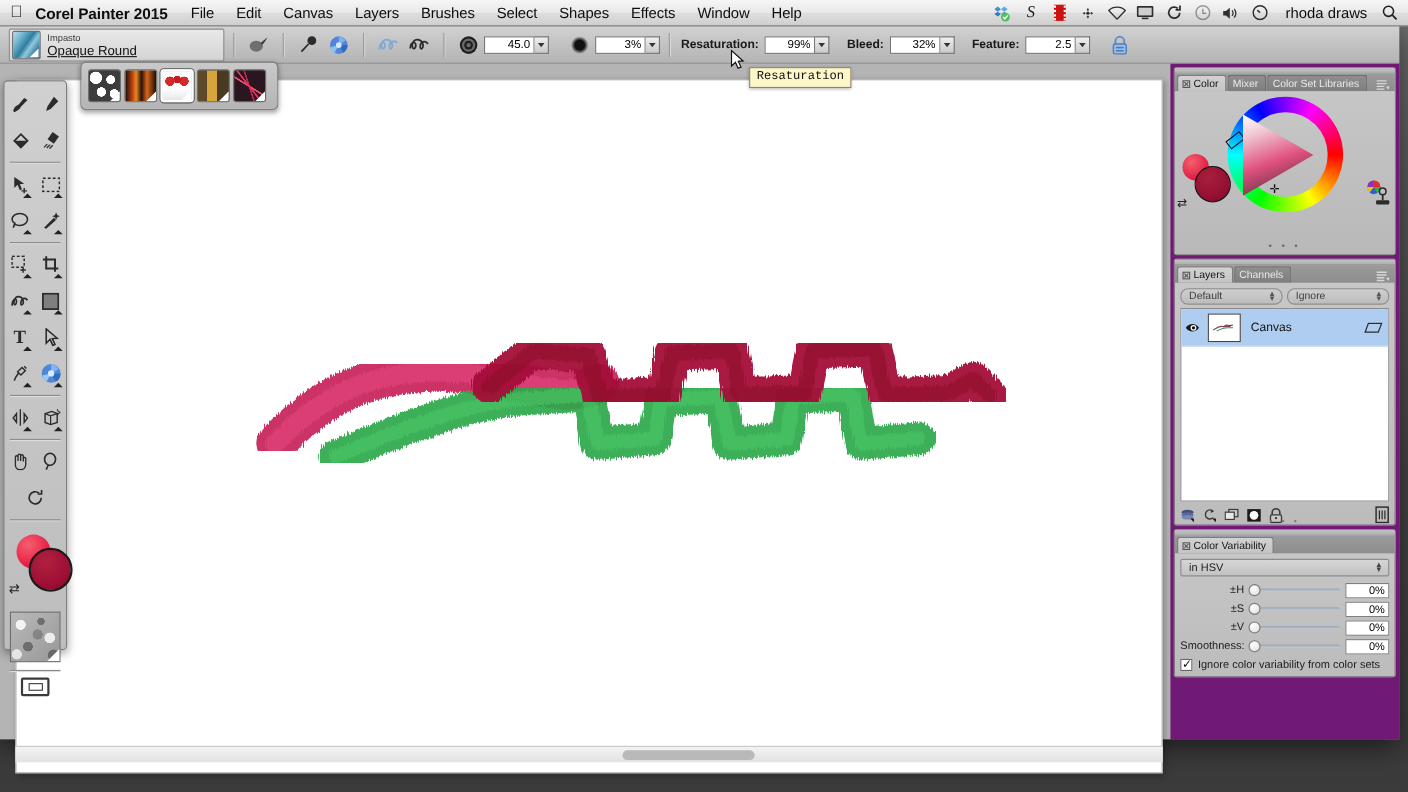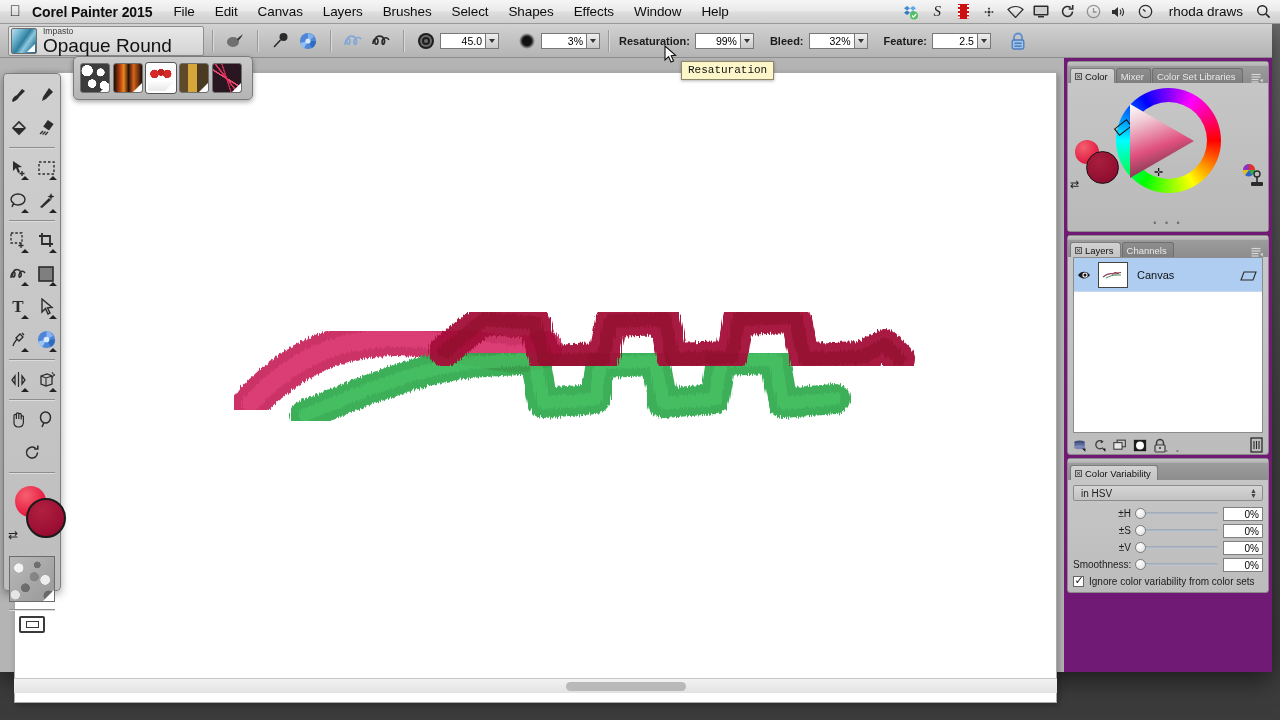--- a/index.html
+++ b/index.html
@@ -55,21 +55,21 @@
     width:26px;height:26px;border:1px solid #6d6d6d;border-radius:2px;
     background: linear-gradient(125deg,#bfe0ec 0%, #6fb5cf 25%, #2f7e9f 48%, #8fc9dd 62%, #3d87a6 80%, #1d5e7c 100%);
     position:relative; overflow:hidden;
   }
   .brushthumb:after{
     content:""; position:absolute; right:1px;bottom:1px;
     border-left:8px solid transparent; border-bottom:8px solid #fff;
   }
   .brushlabels { padding-left:6px; line-height:1; }
   .brush-cat { font-size:8.5px; color:#3a3a3a; display:block; margin-bottom:1px;}
-  .brush-name { font-size:19px; color:#111; display:block; }
+  .brush-name { font-size:12px; color:#111; display:block;text-decoration:underline; }
 
   .sep { width:1px; height:22px; background:#9a9a9a; margin:0 8px; box-shadow:1px 0 0 #d8d8d8; }
 
   .tool-ico { width:22px;height:22px; display:flex;align-items:center;justify-content:center; margin:0 3px;}
   .numfield {
     width:46px;height:16px;background:#fff;border:1px solid #777;
     font-size:10.5px;text-align:right;padding-right:3px;line-height:15px;color:#000;
   }
   .spin { width:13px;height:16px;background:linear-gradient(180deg,#efefef,#c9c9c9);
     border:1px solid #777;border-left:none; display:flex;align-items:center;justify-content:center;}
@@ -780,20 +780,30 @@
                 <path d="M0.5 1.5 h9"></path>
                 <path d="M0.5 4 h9"></path>
                 <path d="M0.5 6.5 h7"></path>
                 <path d="M0.5 9 h7"></path>
               </g>
               <path d="M9 7 l2.5 2.5 L12 6" fill="#d8d8d8"></path>
             </svg>
         </div>
       </div>
 
+      <div class="lp-row1">
+        <div class="combo">
+          <span>Default</span>
+          <span class="arrows">▲<br>▼</span>
+        </div>
+        <div class="combo">
+          <span>Ignore</span>
+          <span class="arrows">▲<br>▼</span>
+        </div>
+      </div>
 
 
       <div class="layerlist">
         <div class="layerrow">
           <div class="eye">
             <svg width="18" height="12" viewBox="0 0 18 12">
                 <path d="M1 6 C4 1.5 10 1.5 13 6 C10 10.5 4 10.5 1 6Z" fill="#1a1a1a"></path>
                 <circle cx="8" cy="6" r="2.6" fill="#fff"></circle>
                 <circle cx="8" cy="6" r="1.5" fill="#111"></circle>
               </svg>

